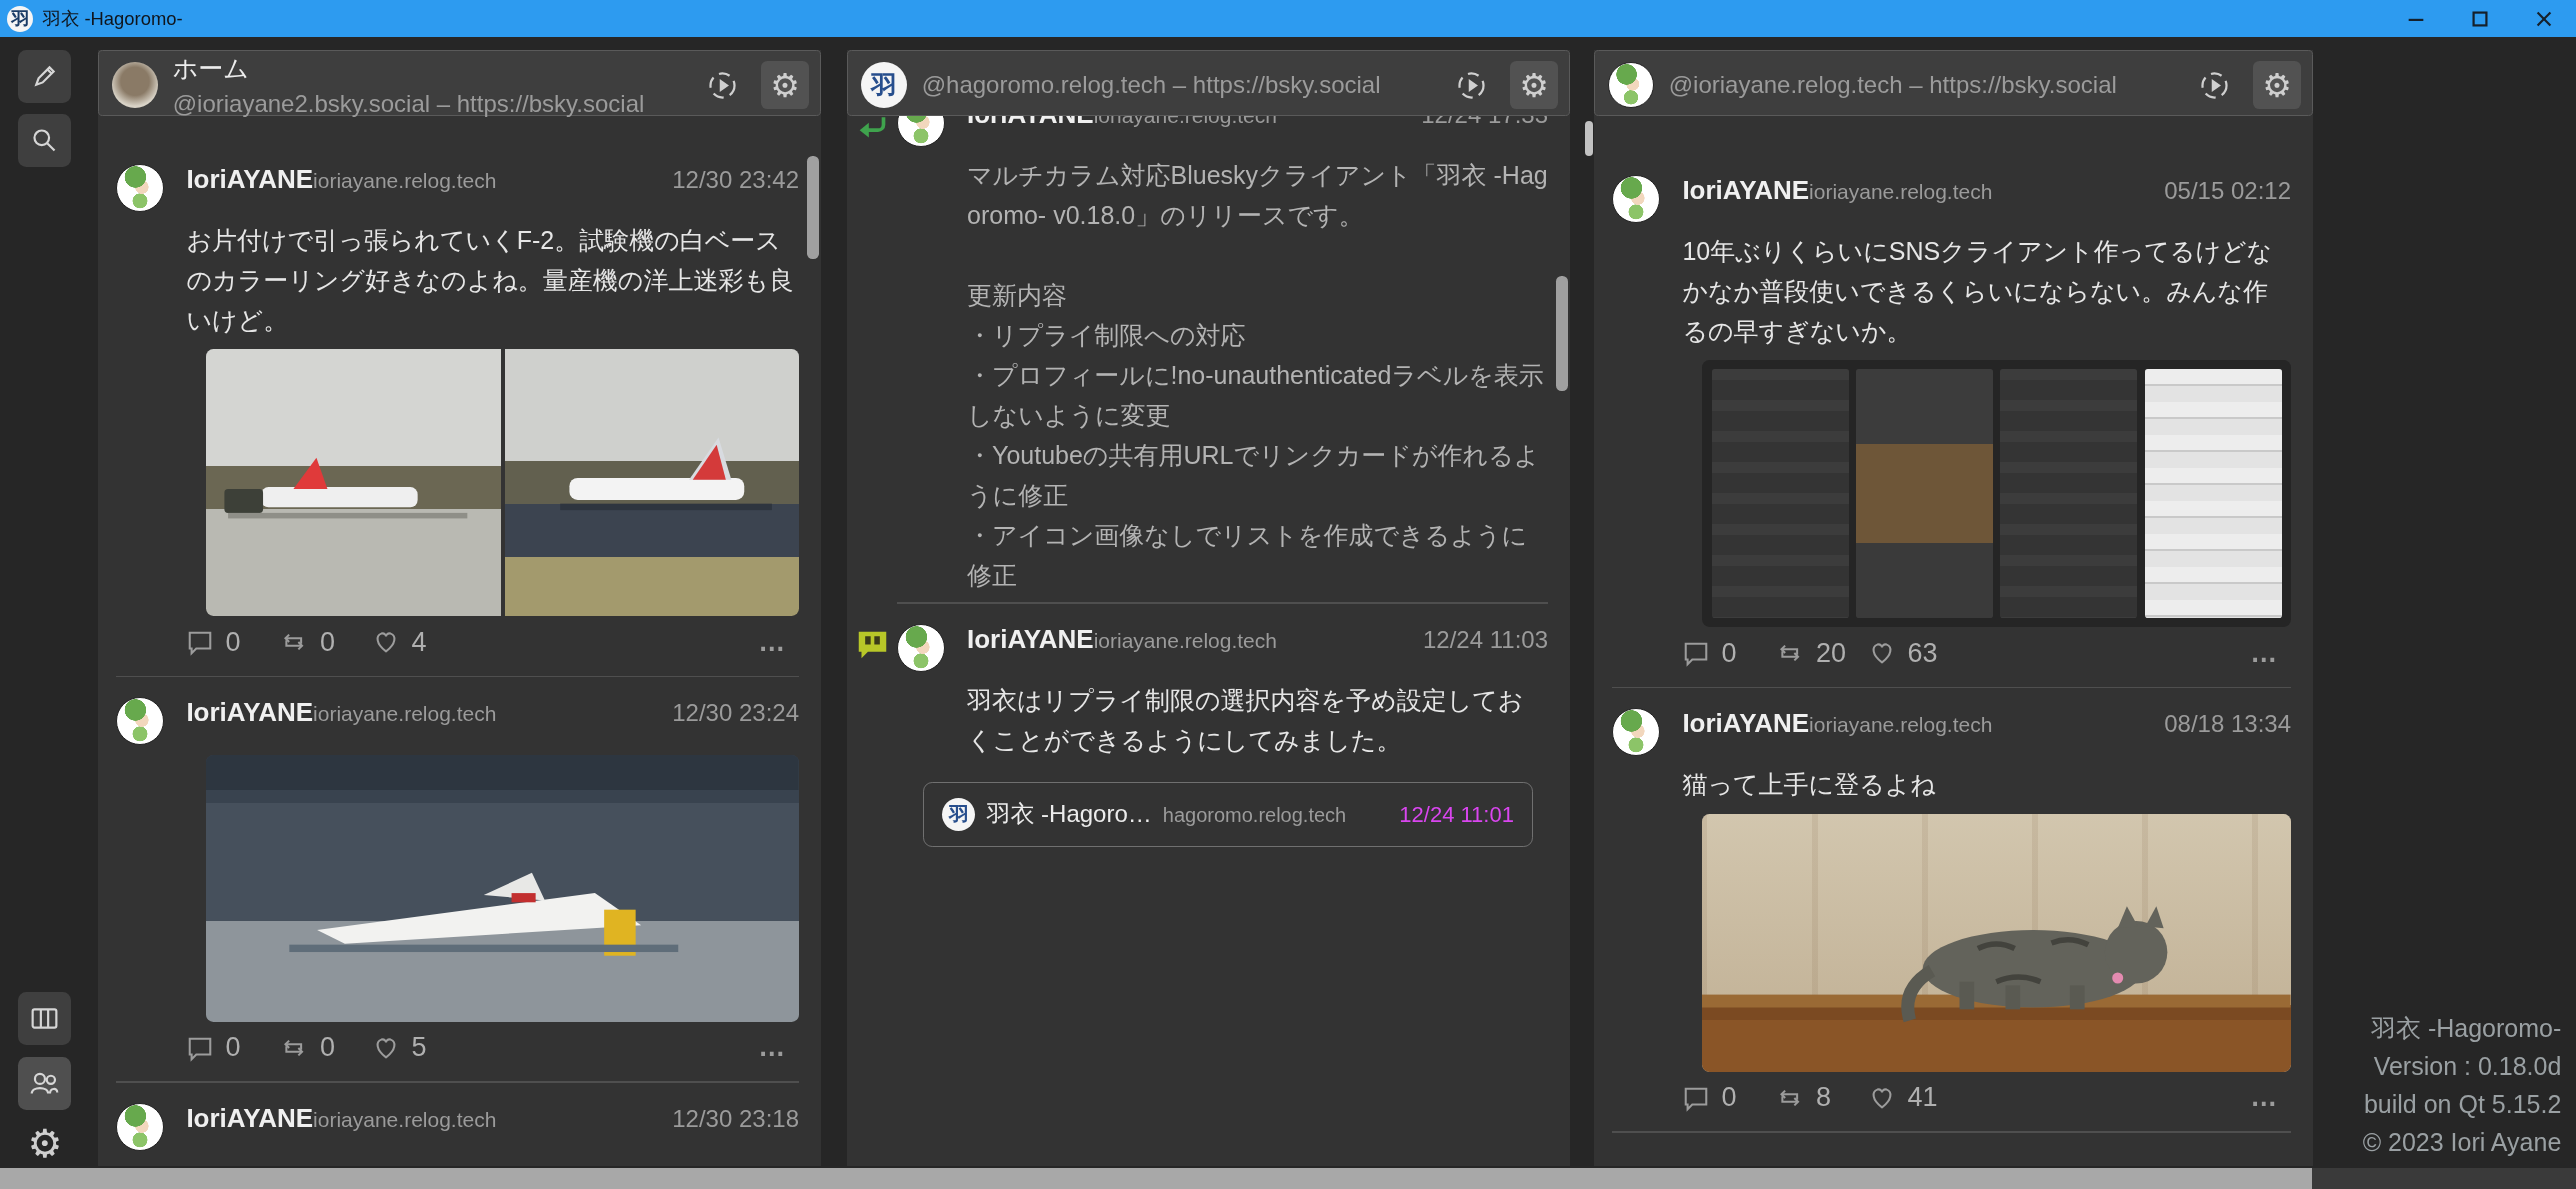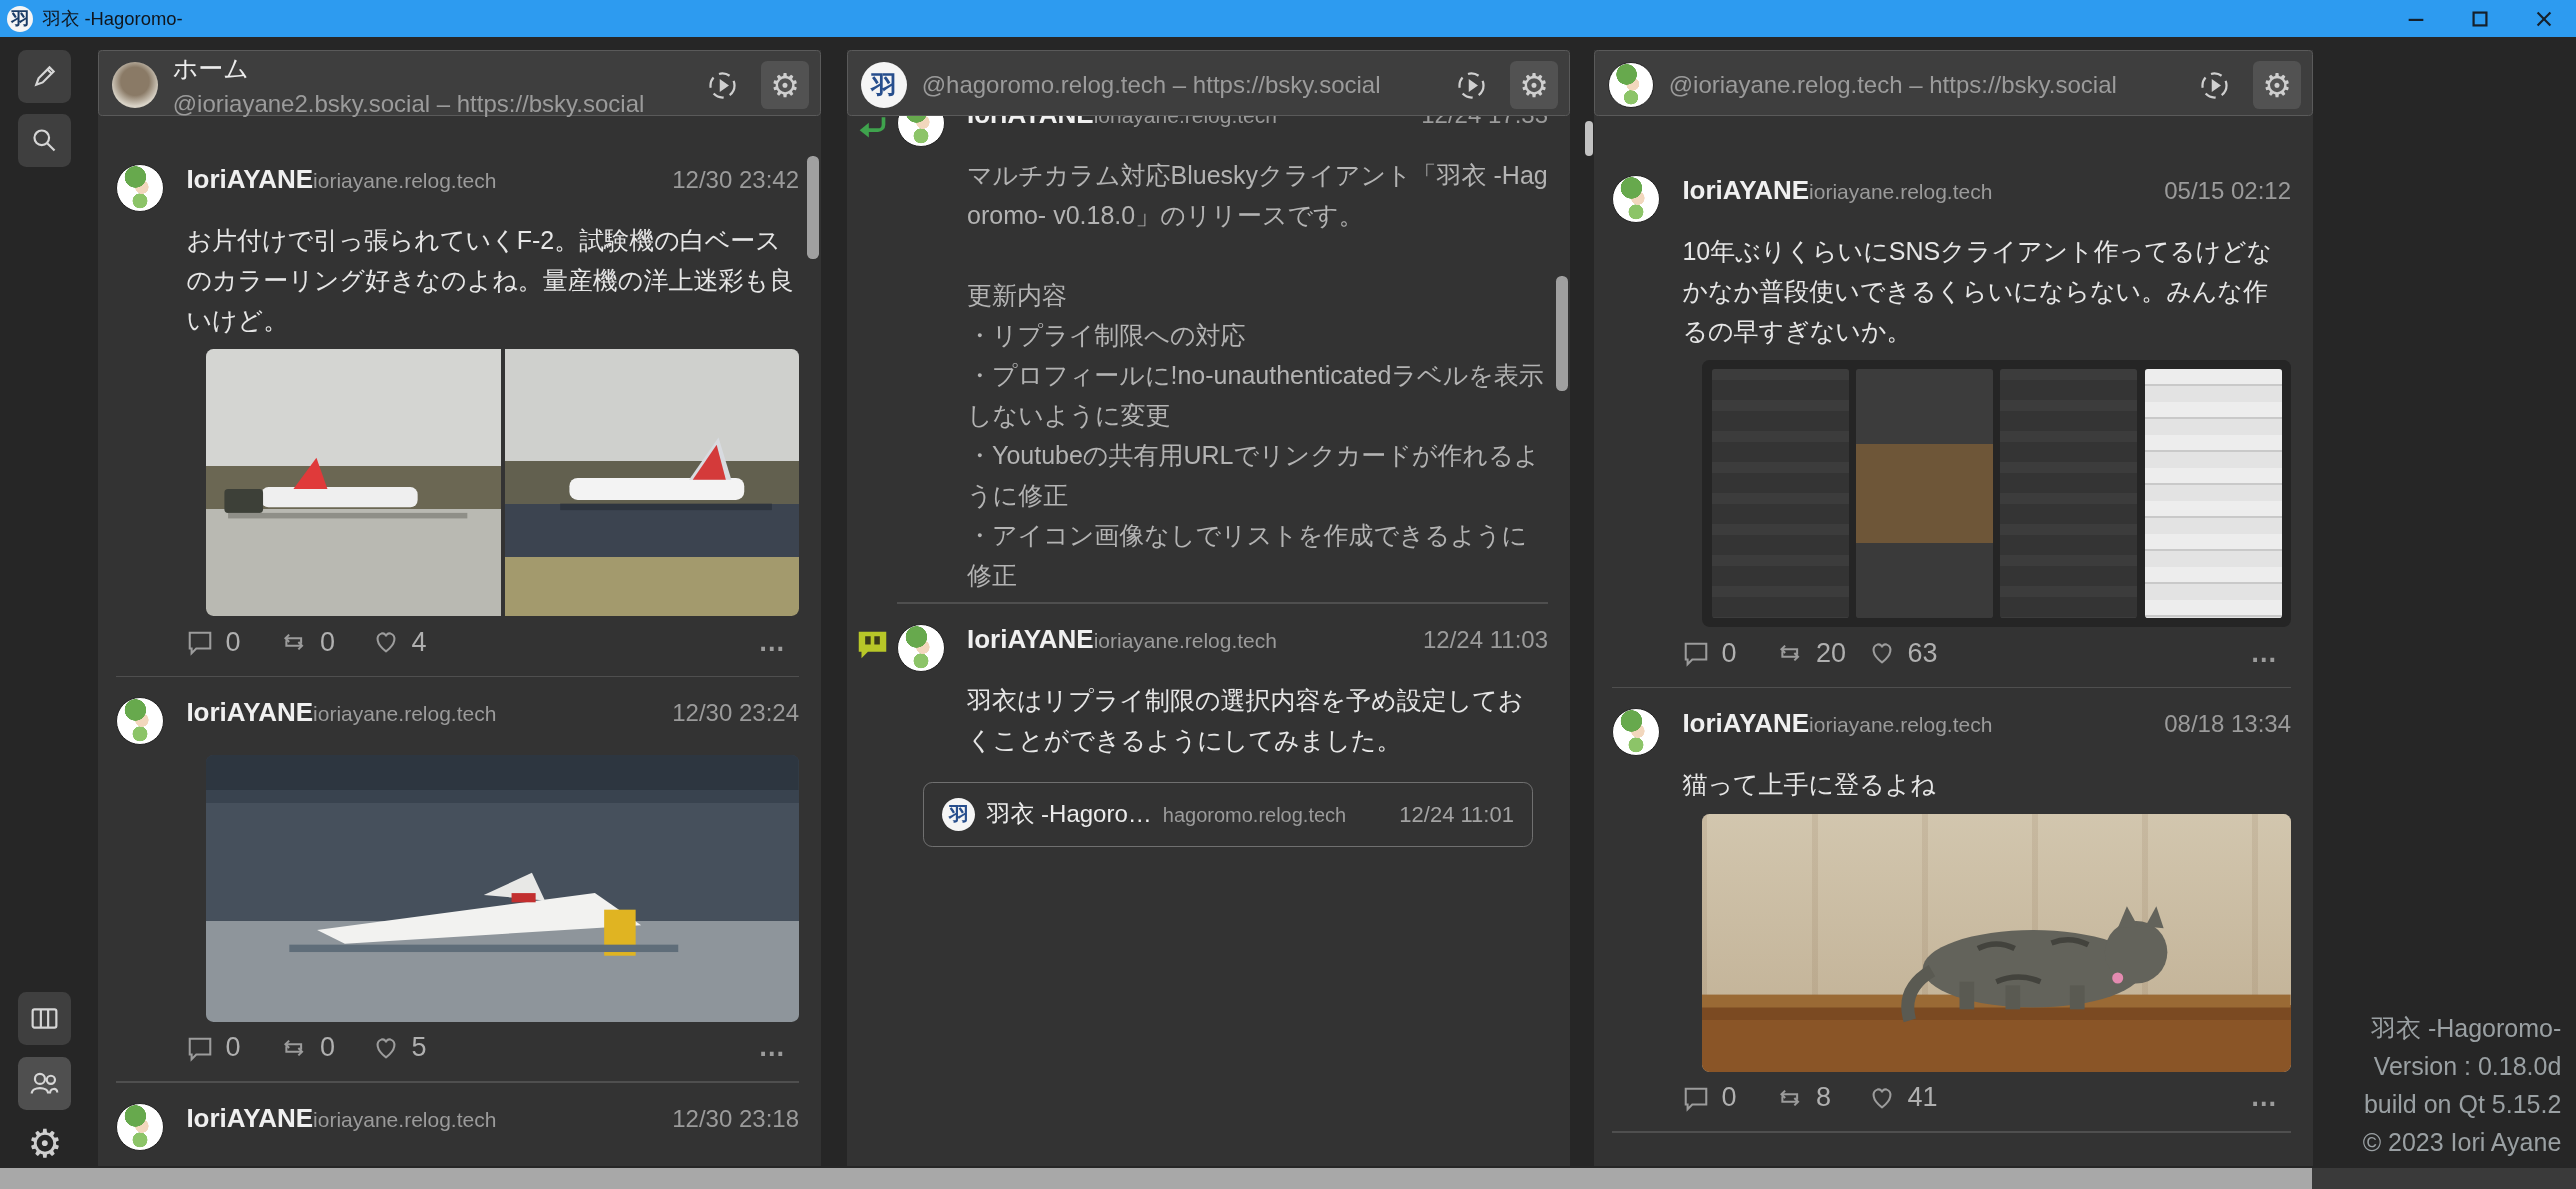--- a/index.html
+++ b/index.html
@@ -58,21 +58,21 @@
   .more { margin-left:auto; margin-right:11px; color:#9c9c9c; letter-spacing:2.8px; font-weight:bold; }
   .divider { height:1.8px; background:#4f4f4f; margin-top:7.4px; }
   .notebadge { position:absolute; left:9.2px; width:33px; height:33px; }
 
   
   .qcard { border:1.8px solid #707070; border-radius:9.2px; margin:22px 14.7px 0 26px; padding:14.7px 18.4px; }
   .qhead { display:flex; align-items:baseline; gap:11px; }
   .qav { width:33px; height:33px; border-radius:50%; flex:none; align-self:center; font-size:20px; }
   .qnm { font-size:24px; color:#ececec; white-space:nowrap; }
   .qhd { font-size:20px; color:#9b9b9b; white-space:nowrap; }
-  .qtm { font-size:22px; color:#a3a3a3; margin-left:auto; white-space:nowrap; }
+  .qtm { font-size:22px; color:#d946ef; margin-left:auto; white-space:nowrap; }
   .qtext { font-size:23px; line-height:40px; color:#e4e4e4; margin-top:9.2px; white-space:pre-wrap; word-break:break-all; }
 
   
   .ph-f2a { background: linear-gradient(#d4d5d2 0 44%, #6b6753 44% 60%, #b9b9b2 60% 100%); }
   .ph-f2b { background: linear-gradient(#cfd0cd 0 42%, #62604f 42% 58%, #3c4450 58% 78%, #a39a6d 78% 100%); }
   .ph-x2  { background: linear-gradient(#39434f 0 18%, #46505c 18% 62%, #8e959b 62% 100%); }
   .ph-cat { background:
       linear-gradient(rgba(122,86,48,0.0) 0 74%, #7b4a22 74% 80%, #8a5527 80% 100%),
       repeating-linear-gradient(90deg, rgba(120,90,60,0.12) 0 5.5px, rgba(0,0,0,0) 5.5px 110px),
       linear-gradient(#d2c6ae, #bfae92); }

